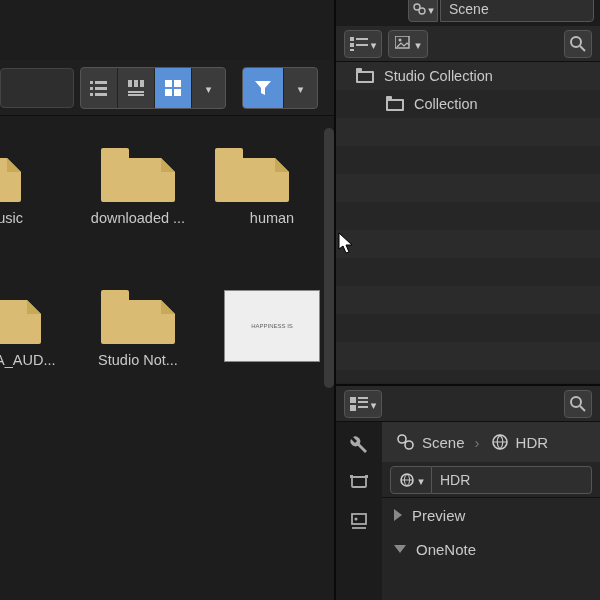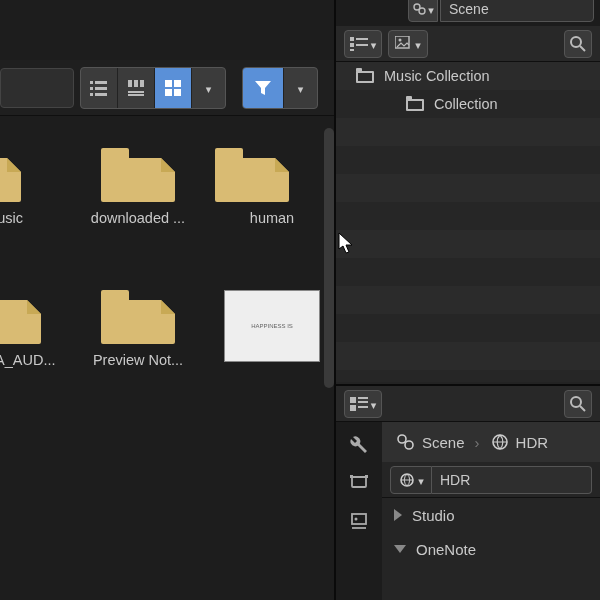--- a/index.html
+++ b/index.html
@@ -186,21 +186,21 @@
           </div>
           <div class="file-label">MANDA_AUD...</div>
         </div>
         <div class="file-item">
           <div class="folder-icon">
             <div class="tab"></div>
             <div class="body"></div>
             <div class="fold"></div>
             <div class="fold2"></div>
           </div>
-          <div class="file-label">Preview Not...</div>
+          <div class="file-label">Studio Not...</div>
         </div>
         <div class="file-item halfcut">
           <div class="thumbnail">HAPPINESS IS</div>
           <div class="file-label"></div>
         </div>
       </div>
   </div>
 
   <div class="scrollbar"></div>
 </div>
@@ -251,23 +251,23 @@
 
   <div class="outliner-body">
     <div class="outliner-row">
       <span>
         <svg width="22" height="16">
             <rect x="2" y="3" width="18" height="12" rx="1" fill="#bbb"></rect>
             <rect x="2" y="0" width="6" height="4" rx="1" fill="#bbb"></rect>
             <rect x="4" y="5" width="14" height="8" fill="#2a2a2a"></rect>
           </svg>
       </span>
-      <span>Music Collection</span>
-    </div>
-    <div class="outliner-row" style="padding-left:68px;">
+      <span>Studio Collection</span>
+    </div>
+    <div class="outliner-row" style="padding-left:48px;">
       <span>
         <svg width="22" height="16">
             <rect x="2" y="3" width="18" height="12" rx="1" fill="#bbb"></rect>
             <rect x="2" y="0" width="6" height="4" rx="1" fill="#bbb"></rect>
             <rect x="4" y="5" width="14" height="8" fill="#2a2a2a"></rect>
           </svg>
       </span>
       <span>Collection</span>
     </div>
     <div class="outliner-row"></div>
@@ -349,21 +349,21 @@
           <svg width="18" height="18">
               <circle cx="9" cy="9" r="6" fill="none" stroke="#ccc" stroke-width="1.6"></circle>
               <path d="M3 9 h12 M9 3 a8 8 0 0 1 0 12 M9 3 a8 8 0 0 0 0 12" fill="none" stroke="#ccc" stroke-width="1"></path>
             </svg>
           <span class="chev"></span>
         </div>
         <div class="db-input">HDR</div>
       </div>
       <div class="section-row">
         <span class="tri right"></span>
-        <span>Studio</span>
+        <span>Preview</span>
       </div>
       <div class="section-row">
         <span class="tri down"></span>
         <span>OneNote</span>
       </div>
     </div>
   </div>
 </div>
 
 <svg class="cursor" viewBox="0 0 20 24">

